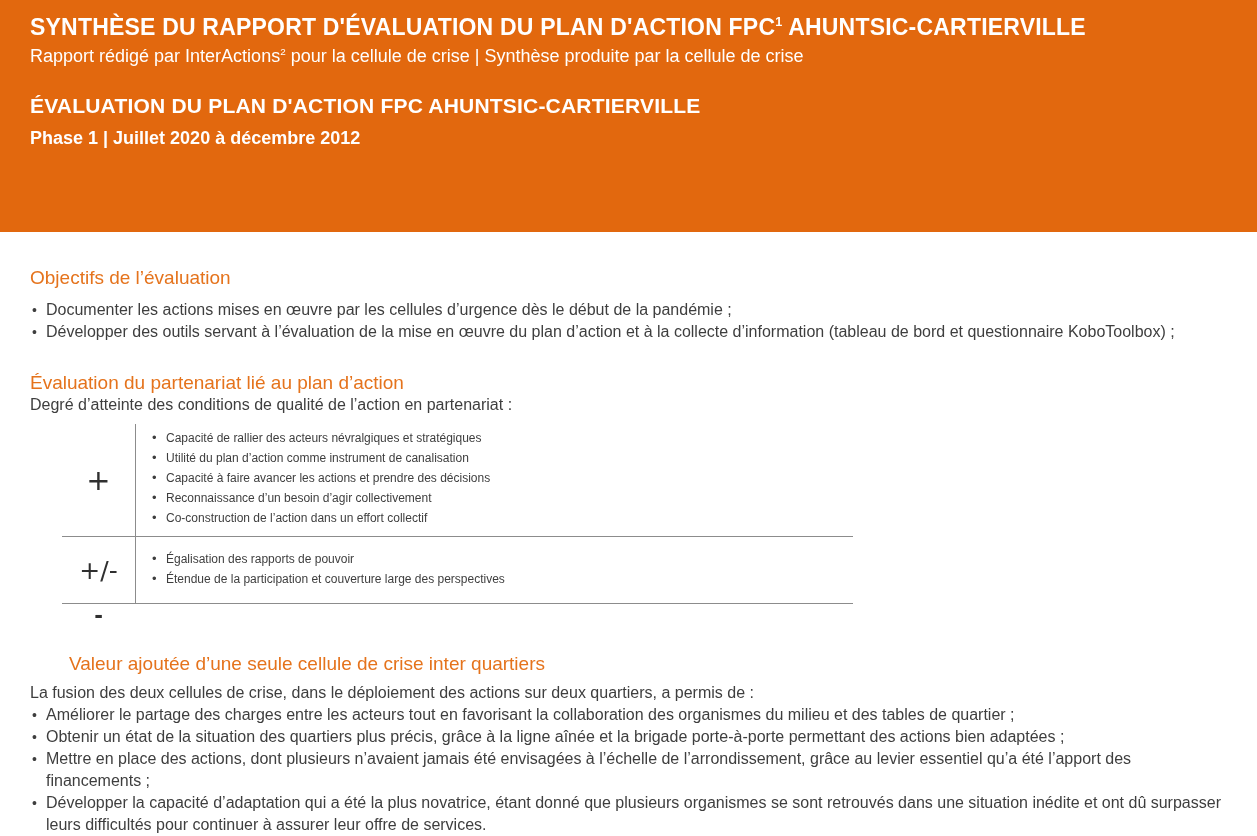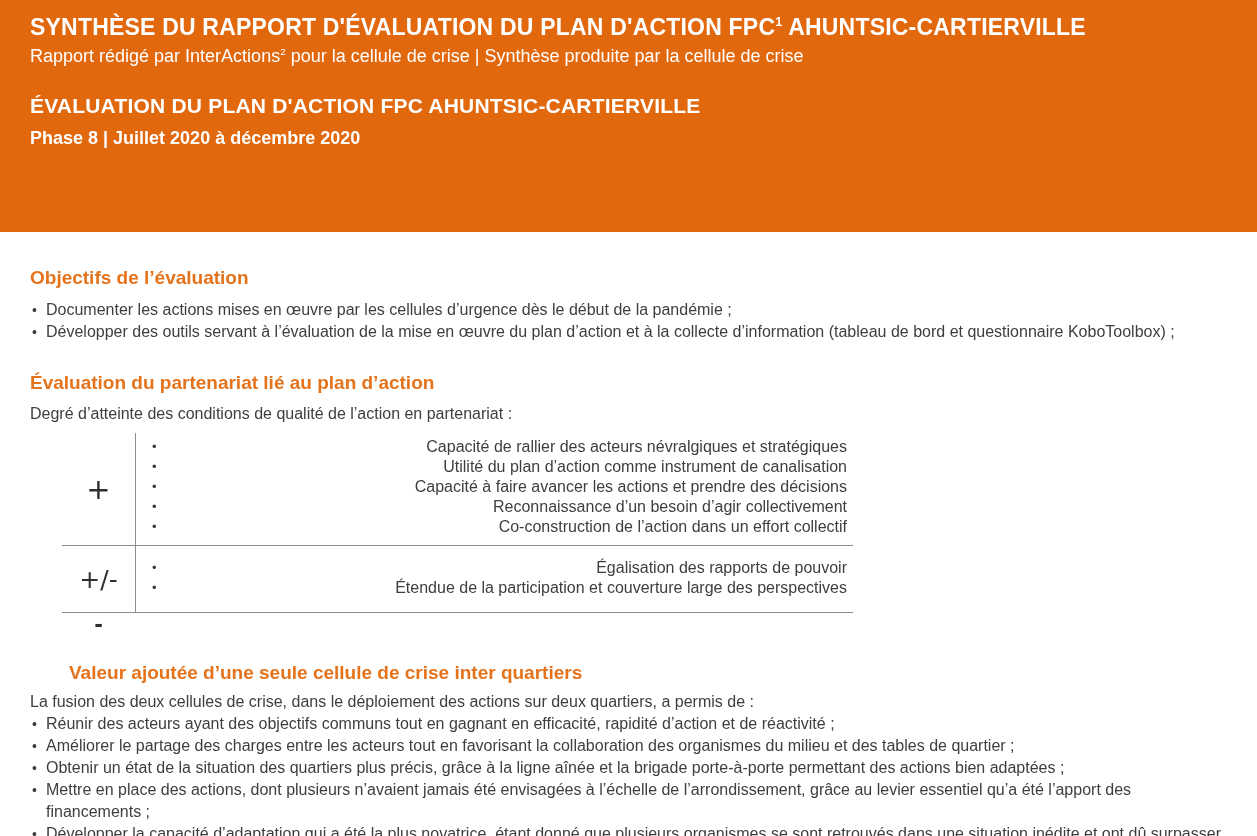--- a/index.html
+++ b/index.html
@@ -62,21 +62,21 @@
     line-height: 0;
   }
 
   
   .content {
     padding: 0 28px 0 30px;
   }
   .h3 {
     color: var(--heading-orange);
     font-size: 19px;
-    font-weight: bold;
+    font-weight: normal;
     line-height: 24px;
   }
   .h3.first { margin-top: 34px; }
   .h3.second { margin-top: 28px; }
   .h3.third { margin-top: 24px; margin-left: 39px; }
 
   .bullets { margin-top: 9px; }
   .bullet {
     font-size: 16px;
     line-height: 22px;
@@ -85,21 +85,20 @@
   }
   .bullet::before {
     content: "\2022";
     position: absolute;
     left: 2px;
     font-size: 14px;
   }
   .intro {
     font-size: 16px;
     line-height: 20px;
-    margin-top: 9px;
   }
   .intro.av { margin-top: 6px; line-height: 22px; }
 
   
   .ptable {
     margin-top: 9px;
     margin-left: 32px;
     width: 791px;
   }
   .prow { display: flex; }
@@ -117,43 +116,42 @@
   .prow:nth-child(2) .psym { font-size: 25px; }
   .prow:nth-child(3) .psym { font-size: 21px; font-weight: bold; }
   .pcell {
     flex: 1;
     border-left: 1px solid var(--rule-gray);
     padding: 4px 6px 8px 16px;
   }
   .prow:nth-child(2) .pcell { padding-top: 12px; padding-bottom: 14px; }
   .prow:nth-child(3) .pcell { padding-top: 10px; padding-bottom: 8px; }
   .tbullet {
-    font-size: 16px;
+    font-size: 12px;
     line-height: 20px;
     padding-left: 14px;
     position: relative;
-    text-align: right;
   }
   .tbullet::before {
     content: "\2022";
     position: absolute;
     left: 0;
     font-size: 13px;
   }
 </style>
 </head>
 <body>
 
 <div class="page">
 
   <header class="banner">
     <h1><span>SYNTHÈSE DU RAPPORT D'ÉVALUATION DU PLAN D'ACTION FPC</span><sup>1</sup><span> AHUNTSIC-CARTIERVILLE</span></h1>
     <p class="subtitle"><span>Rapport rédigé par InterActions</span><sup>2</sup><span> pour la cellule de crise | Synthèse produite par la cellule de crise</span></p>
     <h2>ÉVALUATION DU PLAN D'ACTION FPC AHUNTSIC-CARTIERVILLE</h2>
-    <p class="phase">Phase 8 | Juillet 2020 à décembre 2020</p>
+    <p class="phase">Phase 1 | Juillet 2020 à décembre 2012</p>
   </header>
 
   <main class="content">
 
     <section>
       <h3 class="h3 first">Objectifs de l’évaluation</h3>
       <div class="bullets">
         <div class="bullet">Documenter les actions mises en œuvre par les cellules d’urgence dès le début de la pandémie ;</div>
         <div class="bullet">Développer des outils servant à l’évaluation de la mise en œuvre du plan d’action et à la collecte d’information (tableau de bord et questionnaire KoboToolbox) ;</div>
       </div>
@@ -184,21 +182,20 @@
         <div class="prow">
           <div class="psym">-</div>
         </div>
       </div>
     </section>
 
     <section>
       <h3 class="h3 third">Valeur ajoutée d’une seule cellule de crise inter quartiers</h3>
       <p class="intro av">La fusion des deux cellules de crise, dans le déploiement des actions sur deux quartiers, a permis de :</p>
       <div class="bullets av" style="margin-top:0;">
-        <div class="bullet">Réunir des acteurs ayant des objectifs communs tout en gagnant en efficacité, rapidité d’action et de réactivité ;</div>
         <div class="bullet">Améliorer le partage des charges entre les acteurs tout en favorisant la collaboration des organismes du milieu et des tables de quartier ;</div>
         <div class="bullet">Obtenir un état de la situation des quartiers plus précis, grâce à la ligne aînée et la brigade porte-à-porte permettant des actions bien adaptées ;</div>
         <div class="bullet">Mettre en place des actions, dont plusieurs n’avaient jamais été envisagées à l’échelle de l’arrondissement, grâce au levier essentiel qu’a été l’apport  des financements ;</div>
         <div class="bullet">Développer la capacité d’adaptation qui a été la plus novatrice, étant donné que plusieurs organismes se sont retrouvés dans une situation inédite et ont dû surpasser leurs difficultés pour continuer à assurer leur offre de services.</div>
       </div>
     </section>
 
   </main>
 </div>
 

